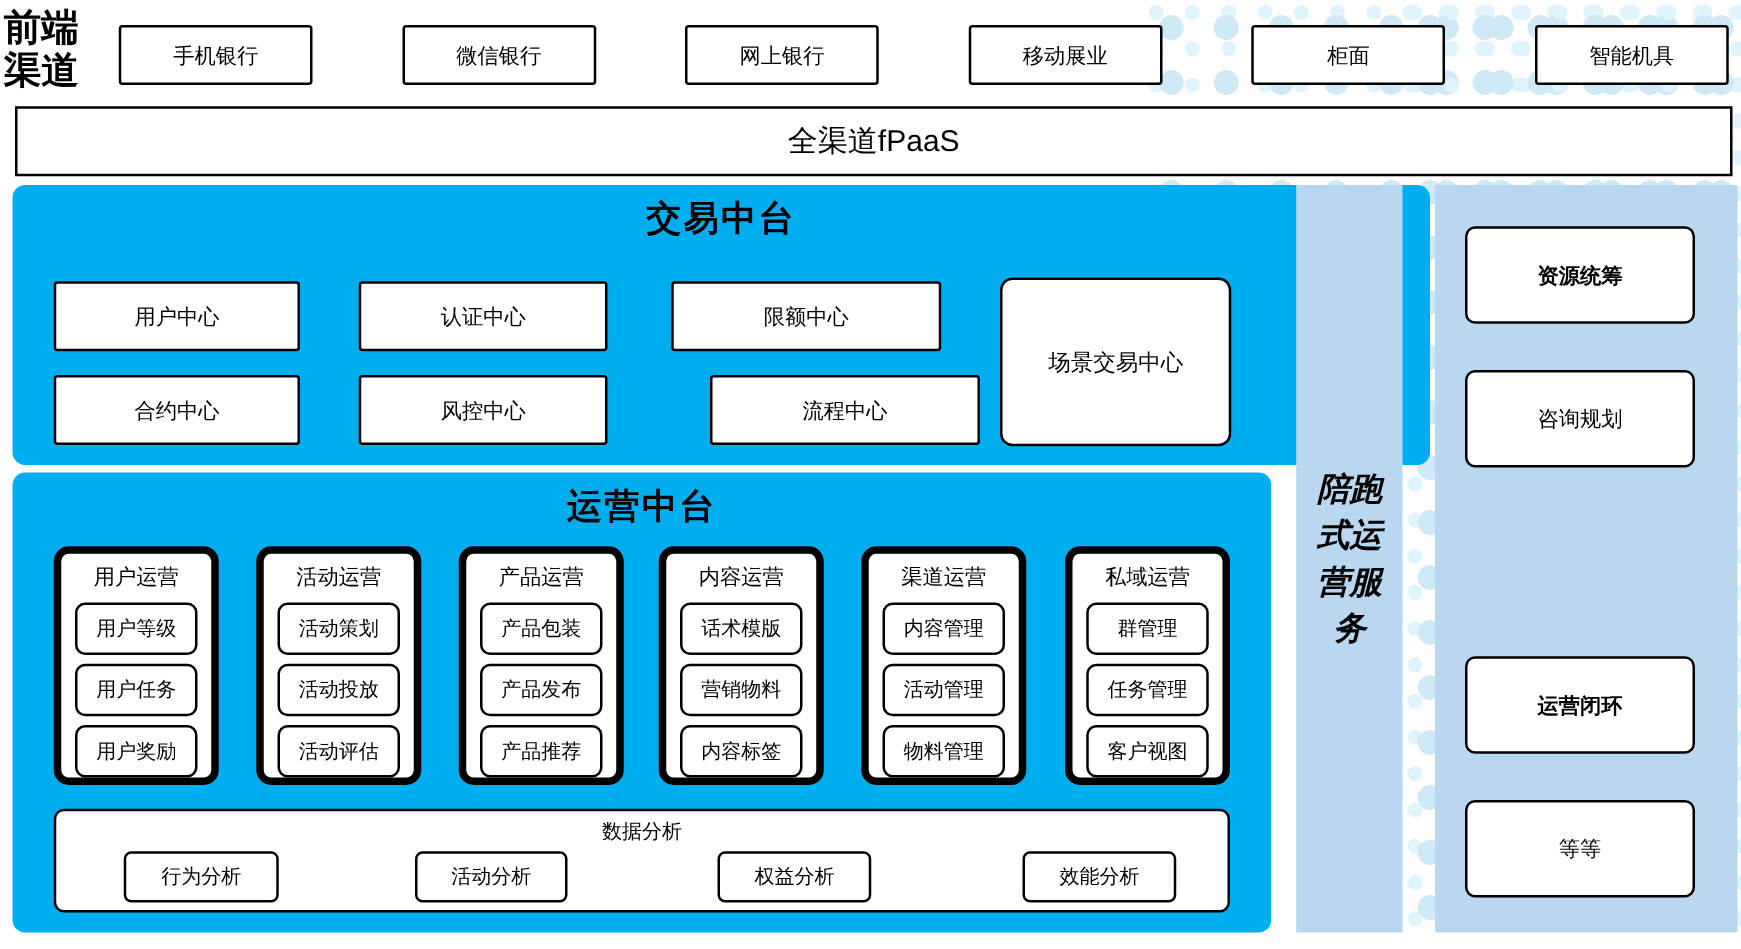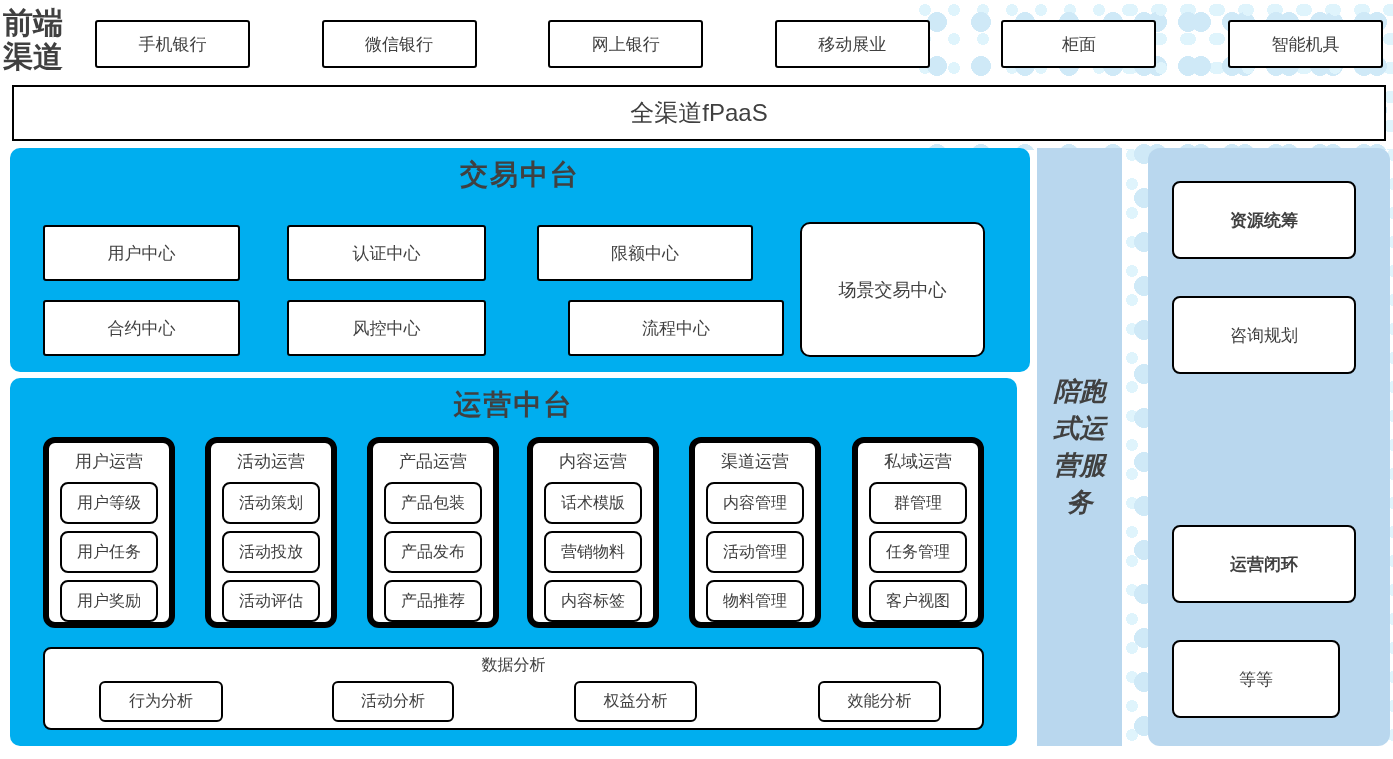--- a/index.html
+++ b/index.html
@@ -1,18 +1,18 @@
 <!DOCTYPE html>
 <html><head>
 <meta charset="utf-8">
 <style>
   html,body{margin:0;padding:0;background:#fff;}
   .canvas{
     position:relative;width:1393px;height:759px;background:#ffffff;overflow:hidden;
-    font-family:"Liberation Sans","DejaVu Sans",sans-serif;color:#404040;
+    font-family:"Liberation Sans","DejaVu Sans",sans-serif;color:#000000;
   }
   .dots{
     position:absolute;z-index:0;
     background-image:
       radial-gradient(circle 10px at 22px 22px, #cfe9f7 98%, transparent 100%),
       radial-gradient(circle 6px at 10px 10px, #dff4fc 98%, transparent 100%);
     background-size:44px 44px,29px 29px;
   }
   .dots-top{left:915px;top:0;width:478px;height:150px;}
   .dots-right{left:1122px;top:0;width:271px;height:746px;}
@@ -54,21 +54,21 @@
   .da-title{position:absolute;left:0;right:0;top:6px;text-align:center;font-size:16px;}
   .da-item{font-size:16px;border-radius:6px;}
   .strip{
     position:absolute;z-index:1;box-sizing:border-box;background:#b9d7ee;
     display:flex;align-items:center;justify-content:center;
   }
   .strip-label{
     width:56px;font-size:26px;line-height:37px;font-weight:700;
     word-break:break-all;text-align:center;font-style:italic;
   }
-  .panel{position:absolute;z-index:1;box-sizing:border-box;background:#b9d7ee;border-radius:12px;}
+  .panel{position:absolute;z-index:1;box-sizing:border-box;background:#b9d7ee;border-radius:2px;}
   .panel-item{font-size:17px;border-radius:8px;}
   .bold{font-weight:700;}
 </style>
 </head>
 <body>
 
 <div class="canvas">
 
   <div class="dots dots-top"></div>
   <div class="dots dots-right"></div>
@@ -79,21 +79,21 @@
     <div class="channel-box">手机银行</div>
     <div class="channel-box">微信银行</div>
     <div class="channel-box">网上银行</div>
     <div class="channel-box">移动展业</div>
     <div class="channel-box">柜面</div>
     <div class="channel-box">智能机具</div>
   </div>
 
   <div class="box fpaas" style="left:12px;top:85px;width:1374px;height:56px;">全渠道fPaaS</div>
 
-  <div class="platform" style="left:10px;top:148px;width:1020px;height:224px;">
+  <div class="platform" style="left:10px;top:148px;width:1134px;height:224px;">
     <div class="platform-title">交易中台</div>
     <div class="box center-box" style="left:33px;top:77px;width:197px;height:56px;">用户中心</div>
     <div class="box center-box" style="left:277px;top:77px;width:199px;height:56px;">认证中心</div>
     <div class="box center-box" style="left:527px;top:77px;width:216px;height:56px;">限额中心</div>
     <div class="box center-box" style="left:33px;top:152px;width:197px;height:56px;">合约中心</div>
     <div class="box center-box" style="left:277px;top:152px;width:199px;height:56px;">风控中心</div>
     <div class="box center-box" style="left:558px;top:152px;width:216px;height:56px;">流程中心</div>
     <div class="box scene-box" style="left:790px;top:74px;width:185px;height:135px;">场景交易中心</div>
   </div>
 
@@ -164,16 +164,16 @@
   </div>
 
   <div class="strip" style="left:1037px;top:148px;width:85px;height:598px;">
     <div class="strip-label">陪跑式运营服务</div>
   </div>
 
   <div class="panel" style="left:1148px;top:148px;width:242px;height:598px;">
     <div class="box panel-item bold" style="left:24px;top:33px;width:184px;height:78px;">资源统筹</div>
     <div class="box panel-item" style="left:24px;top:148px;width:184px;height:78px;">咨询规划</div>
     <div class="box panel-item bold" style="left:24px;top:377px;width:184px;height:78px;">运营闭环</div>
-    <div class="box panel-item" style="left:24px;top:492px;width:168px;height:78px;">等等</div>
+    <div class="box panel-item" style="left:24px;top:492px;width:184px;height:78px;">等等</div>
   </div>
 
 </div>
 
 </body></html>

